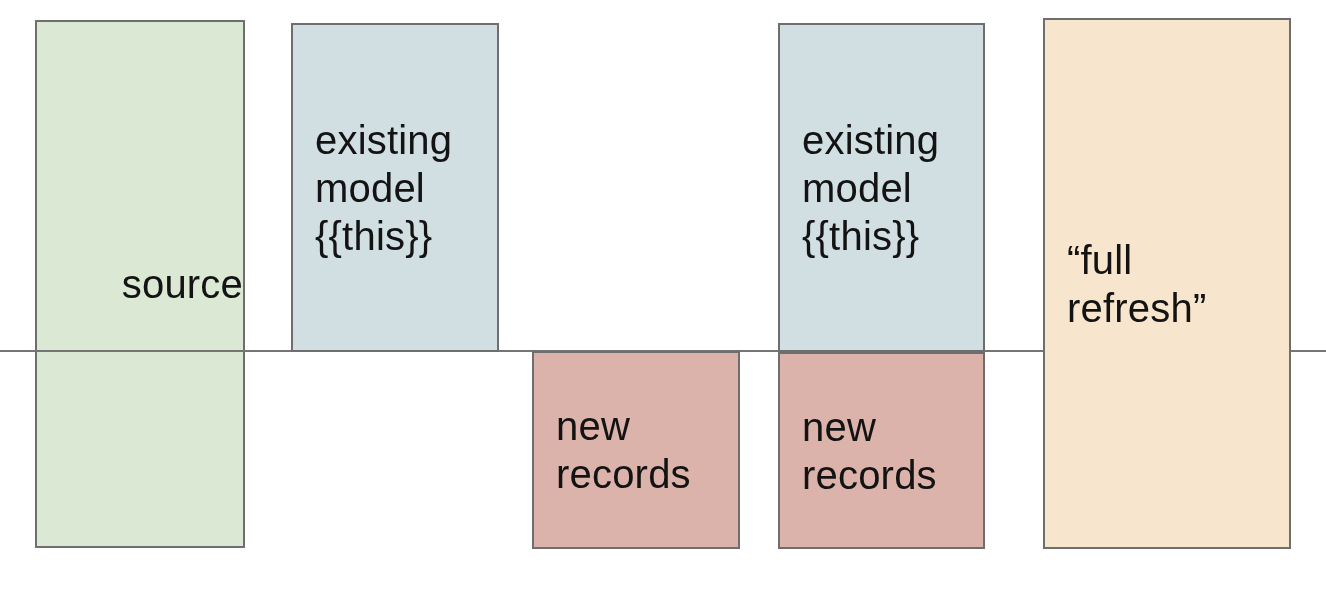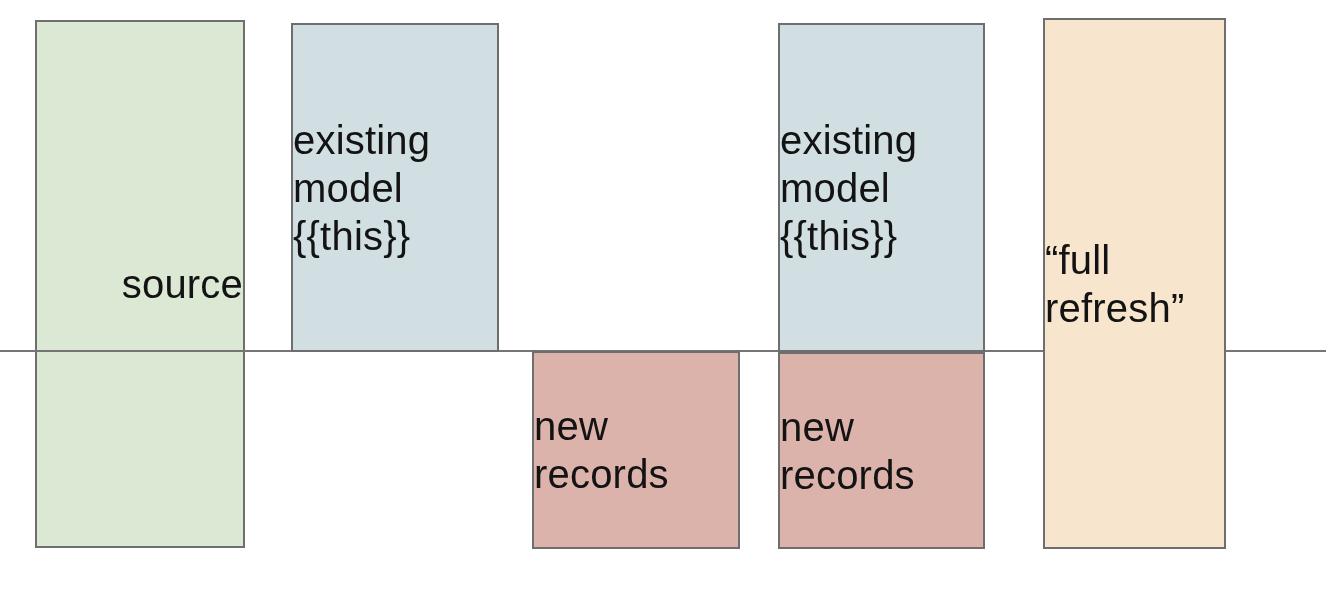--- a/index.html
+++ b/index.html
@@ -23,32 +23,33 @@
     height: 2px;
     z-index: 2;
   }
   .box {
     position: absolute;
     box-sizing: border-box;
     border: 2px solid #6e6e6e;
     display: flex;
     flex-direction: column;
     justify-content: center;
+    padding-left: 22px;
     font-size: 40px;
     line-height: 48px;
     color: #131313;
     letter-spacing: 0.2px;
   }
   .box .line-text { white-space: pre; }
   .box-source       { left: 35px;   top: 20px;  width: 210px; height: 528px; z-index: 1; }
   .box-existing-1   { left: 291px;  top: 23px;  width: 208px; height: 329px; z-index: 3; }
   .box-new-1        { left: 532px;  top: 351px; width: 208px; height: 198px; z-index: 3; }
   .box-existing-2   { left: 778px;  top: 23px;  width: 207px; height: 329px; z-index: 3; }
   .box-new-2        { left: 778px;  top: 352px; width: 207px; height: 197px; z-index: 3; }
-  .box-full-refresh { left: 1043px; top: 18px;  width: 183px; height: 531px; z-index: 4; }
+  .box-full-refresh { left: 1043px; top: 18px;  width: 248px; height: 531px; z-index: 4; }
 </style>
 </head>
 <body>
 
 <div class="canvas">
 
   <div class="divider" style="background: rgb(117, 117, 117);"></div>
 
   <div class="box box-source" style="background: rgb(219, 232, 212); align-items: flex-end;">
     <div class="line-text">source</div>

